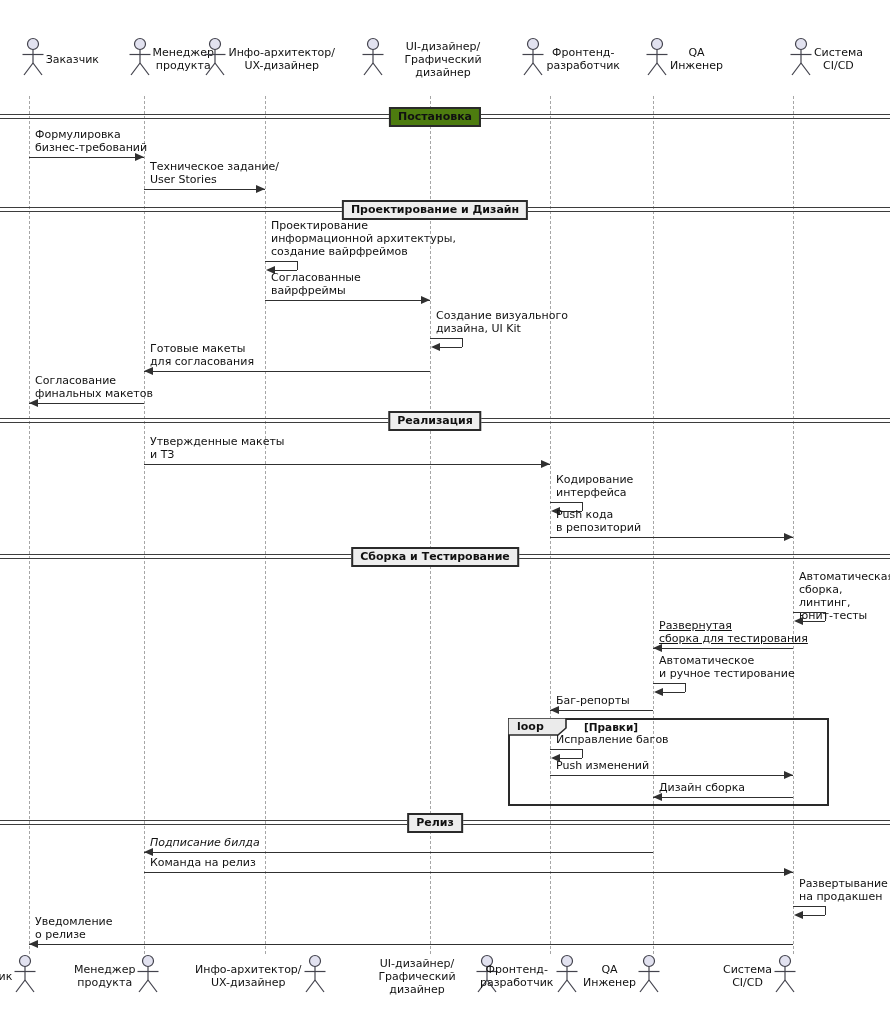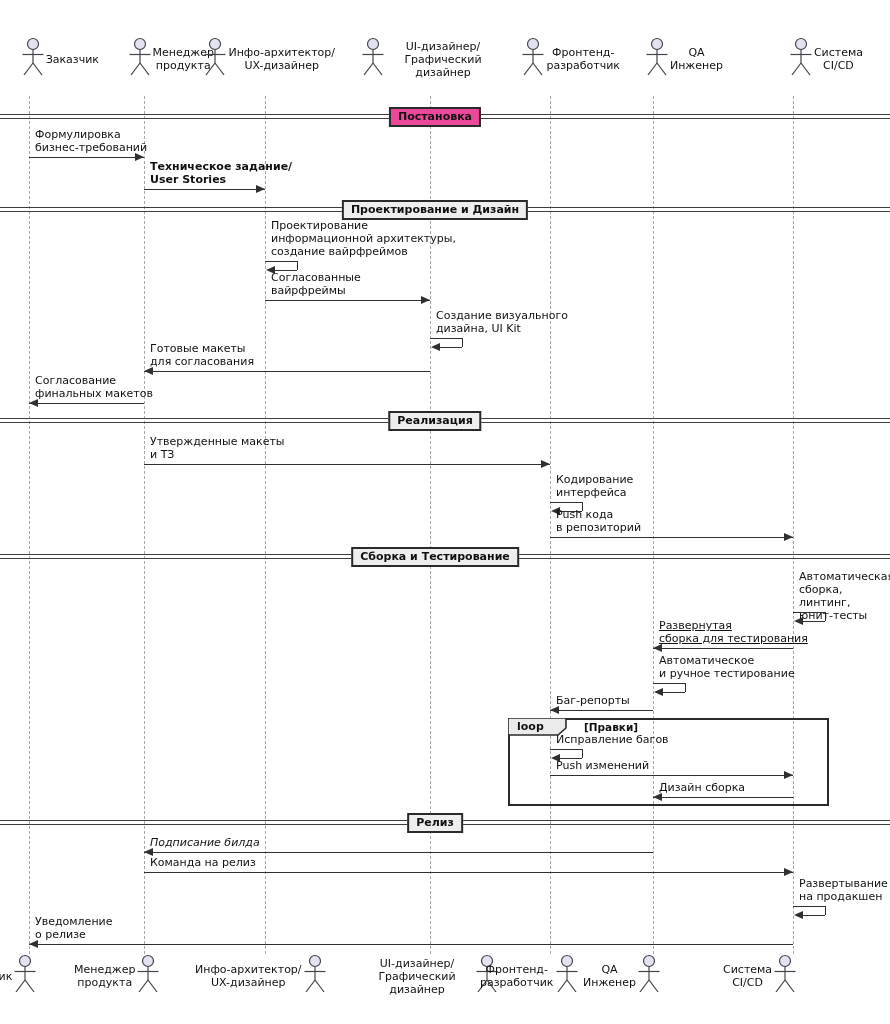--- a/index.html
+++ b/index.html
@@ -213,28 +213,28 @@
           <g stroke="#43434D" stroke-width="1.2" fill="none">
             <circle cx="13" cy="7" r="5.5" fill="#E2E2F0"></circle>
             <line x1="13" y1="12.5" x2="13" y2="26"></line>
             <line x1="2.5" y1="17.5" x2="23.5" y2="17.5"></line>
             <line x1="13" y1="26" x2="4" y2="38"></line>
             <line x1="13" y1="26" x2="22" y2="38"></line>
           </g>
         </svg></div>
     </div>
     <div class="divider-line" style="top: 114px;"></div>
-    <div class="divider-box" style="left: 435px; top: 107px; background: #ec4899;">Постановка</div>
+    <div class="divider-box" style="left: 435px; top: 107px; background: #4d7c0f;">Постановка</div>
     <div class="msg-line" style="left: 29px; top: 157px; width: 115px;"></div>
     <div class="arrow-r" style="left: 135px; top: 153px;"></div>
     <div class="msg-label" style="left: 35px; top: 128px;">Формулировка
 бизнес-требований</div>
     <div class="msg-line" style="left: 144px; top: 189px; width: 121px;"></div>
     <div class="arrow-r" style="left: 256px; top: 185px;"></div>
-    <div class="msg-label" style="left: 150px; top: 160px; font-weight: bold;">Техническое задание/
+    <div class="msg-label" style="left: 150px; top: 160px;">Техническое задание/
 User Stories</div>
     <div class="divider-line" style="top: 207px;"></div>
     <div class="divider-box" style="left: 435px; top: 200px; background: rgb(238, 238, 238);">Проектирование и Дизайн</div>
     <div class="msg-line" style="left: 265px; top: 261px; width: 32px;"></div>
     <div class="vline" style="left: 297px; top: 261px; height: 9px;"></div>
     <div class="msg-line" style="left: 274px; top: 270px; width: 23px;"></div>
     <div class="arrow-l" style="left: 266px; top: 266px;"></div>
     <div class="msg-label" style="left: 271px; top: 219px;">Проектирование
 информационной архитектуры,
 создание вайрфреймов</div>

